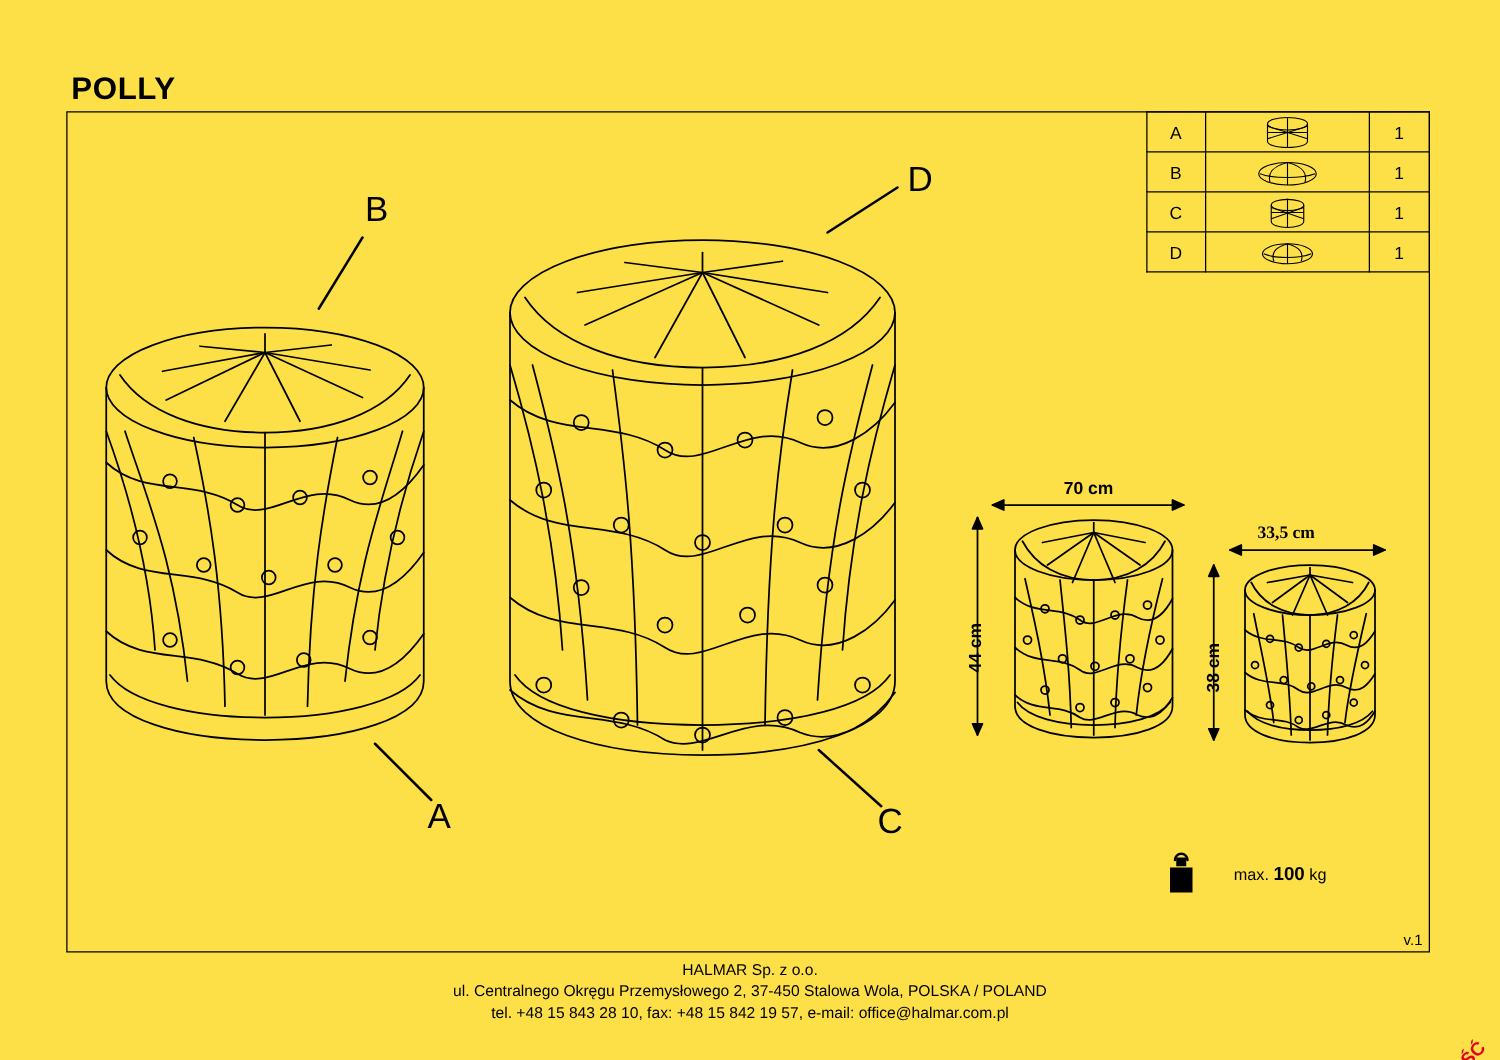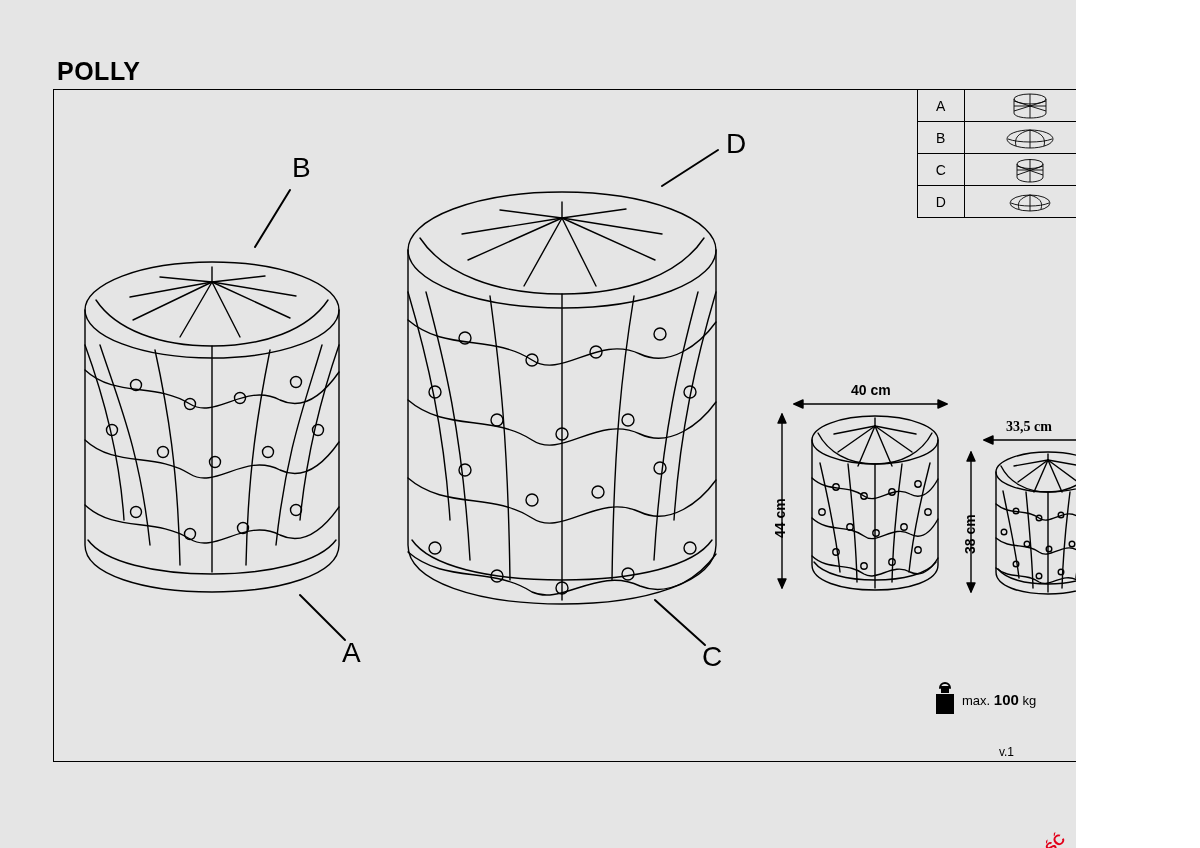--- a/index.html
+++ b/index.html
@@ -6,23 +6,23 @@
     margin: 0;
     padding: 0;
     background: #ffffff;
   }
   body {
     font-family: "Liberation Sans", sans-serif;
     color: #000000;
   }
   #page {
     position: relative;
-    width: 1076px;
+    width: 1200px;
     height: 848px;
-    background: #e5e5e5;
+    background: #fde047;
     overflow: hidden;
   }
   .title {
     position: absolute;
     left: 57px;
     top: 57px;
     font-size: 25px;
     font-weight: bold;
     letter-spacing: 0.5px;
   }
@@ -75,20 +75,21 @@
     font-size: 14px;
     font-weight: bold;
   }
   .dimLabel.vert {
     transform: rotate(-90deg);
     transform-origin: left top;
   }
   .loadLabel {
     position: absolute;
     font-size: 13px;
+    margin-left: 25px;
   }
   .loadLabel b { font-size: 15px; }
   .version {
     position: absolute;
     right: 62px;
     top: 745px;
     font-size: 12px;
     margin-left: 35px;
   }
   .footer {
@@ -314,21 +315,21 @@
         <path d="M940,688 a5,5 0 0 1 10,0" fill="none" stroke="#000" stroke-width="2"></path>
       </g>
     </g>
   </svg>
 
   <div class="calloutLabel" style="left:292px; top:152px;">B</div>
   <div class="calloutLabel" style="left:726px; top:128px;">D</div>
   <div class="calloutLabel" style="left:342px; top:637px;">A</div>
   <div class="calloutLabel" style="left:702px; top:641px;">C</div>
 
-  <div class="dimLabel" style="left:851px; top:382px;">40 cm</div>
+  <div class="dimLabel" style="left:851px; top:382px;">70 cm</div>
   <div class="dimLabel vert" style="left:772px; top:538px;">44 cm</div>
   <div class="dimLabel" style="left:1006px; top:419px;font-family:Liberation Serif, serif;">33,5 cm</div>
   <div class="dimLabel vert" style="left:962px; top:554px;">38 cm</div>
 
   <div class="loadLabel" style="left:962px; top:691px;">
     <span>max. </span><b>100</b><span> kg</span>
   </div>
 
   <table class="parts-table">
     <tbody>
@@ -380,15 +381,20 @@
             </g>
           </svg>
         </td>
         <td class="qty">1</td>
       </tr>
     </tbody>
   </table>
 
   <div class="version">v.1</div>
 
+  <div class="footer">
+    <div>HALMAR Sp. z o.o.</div>
+    <div>ul. Centralnego Okręgu Przemysłowego 2, 37-450 Stalowa Wola, POLSKA / POLAND</div>
+    <div>tel. +48 15 843 28 10, fax: +48 15 842 19 57, e-mail: office@halmar.com.pl</div>
+  </div>
 
   <div class="novelty">NOWOŚĆ</div>
 </div>
 
 </body></html>

